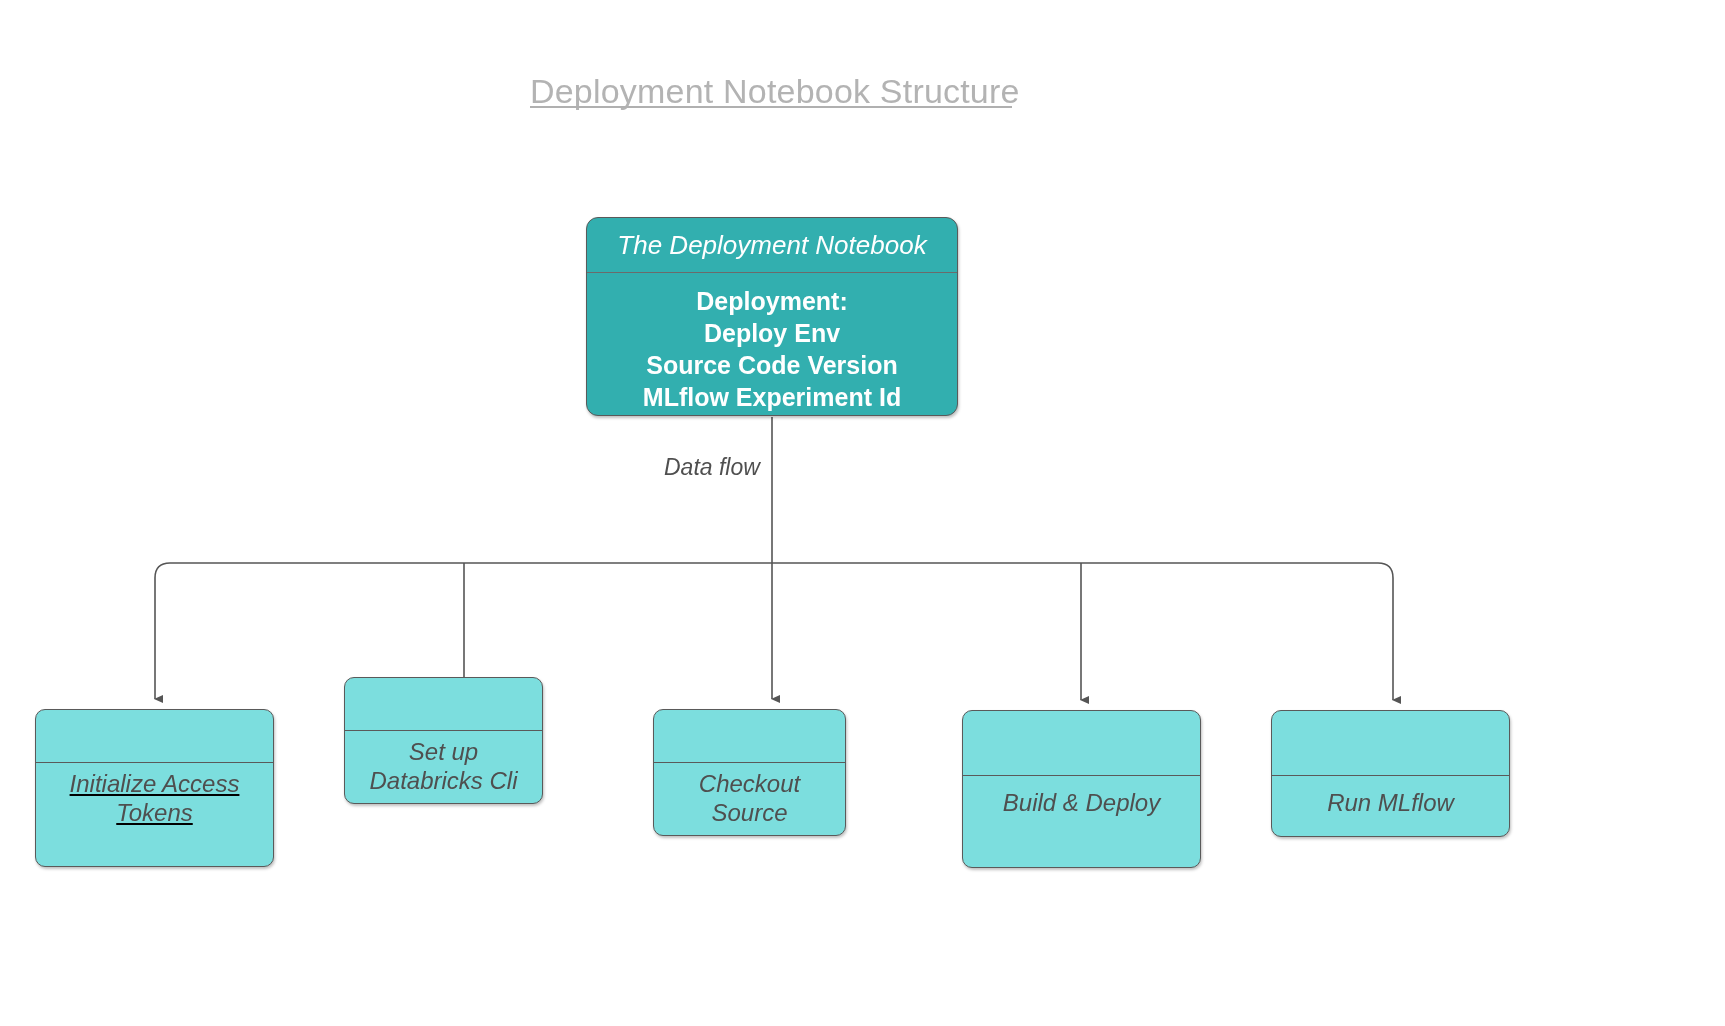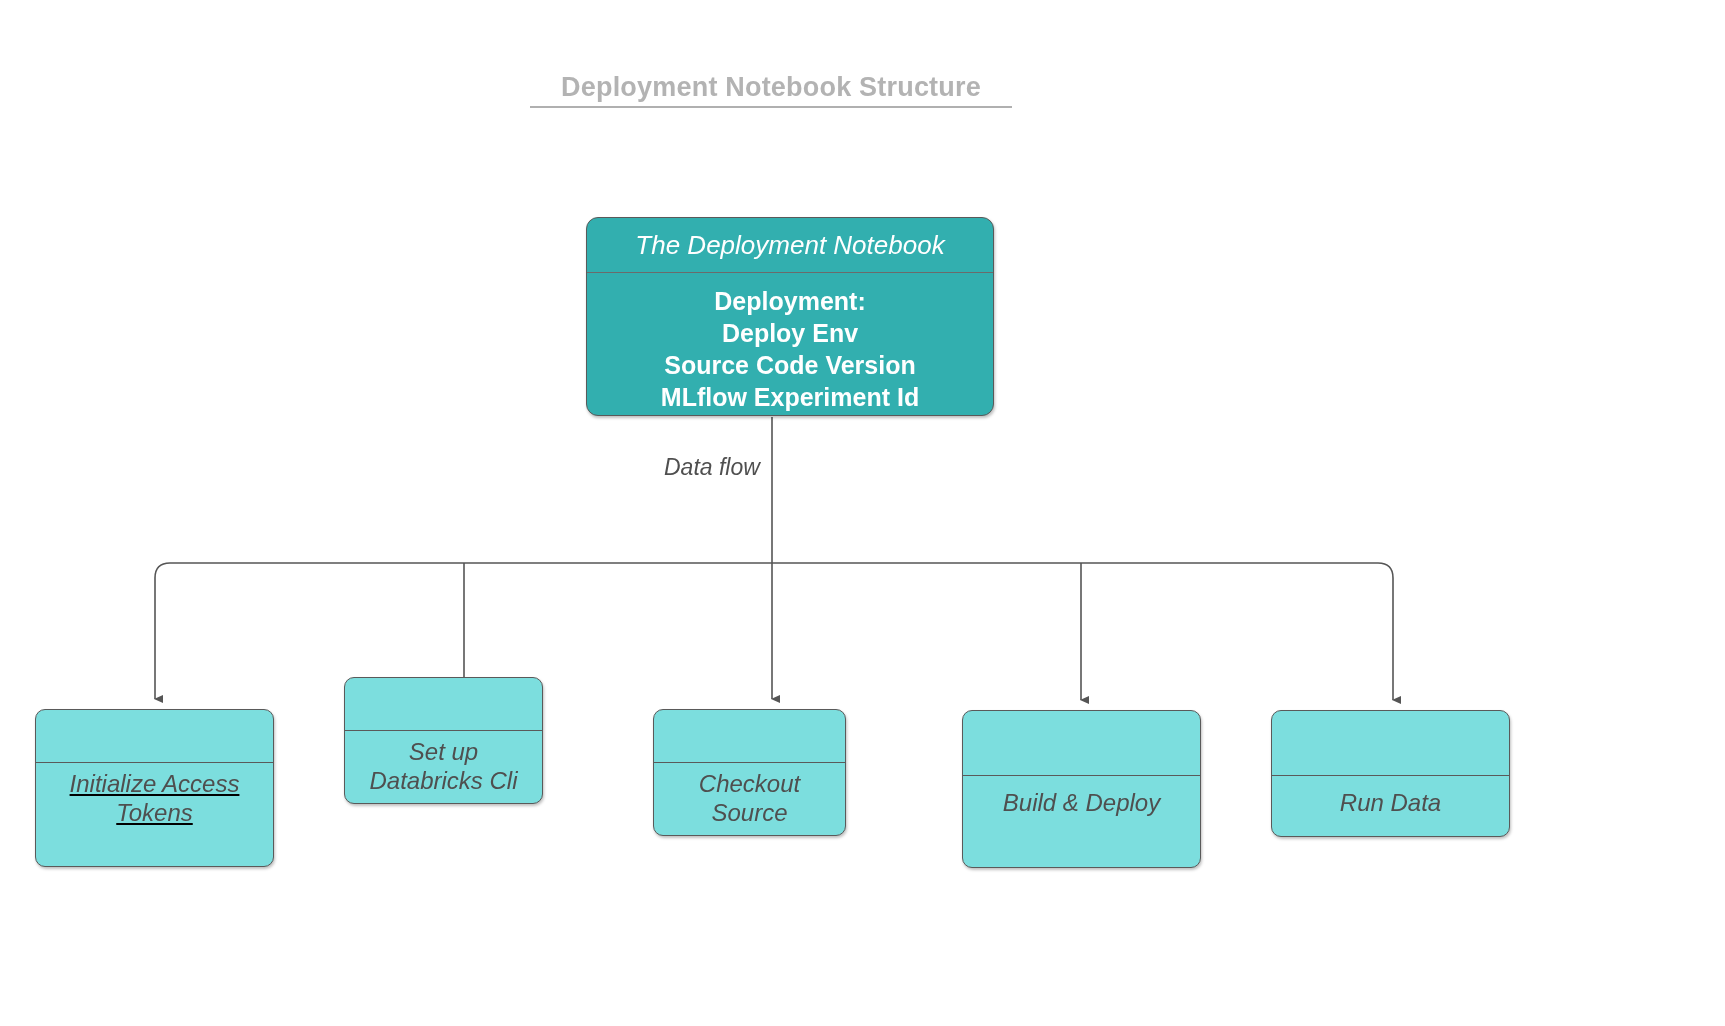--- a/index.html
+++ b/index.html
@@ -20,41 +20,41 @@
     left: 0; top: 0;
     width: 1725px;
     height: 1026px;
   }
   .diagram-title {
     position: absolute;
     left: 530px;
     top: 72px;
     width: 482px;
     text-align: center;
-    font-size: 27px;
-    font-weight: bold;
+    font-size: 34px;
+    font-weight: normal;
     color: #b3b3b3;
     letter-spacing: 0.2px;
     white-space: nowrap;
   }
   .title-rule {
     position: absolute;
     left: 530px;
     top: 106px;
     width: 482px;
     height: 2px;
     background: #b0b0b0;
   }
 
   
   .node-main {
     position: absolute;
     left: 586px;
     top: 217px;
-    width: 408px;
+    width: 372px;
     height: 199px;
     background: #32afaf;
     border: 1px solid #5a5a5a;
     border-radius: 12px;
     box-sizing: border-box;
     box-shadow: 1px 2px 3px rgba(0,0,0,0.25);
     overflow: hidden;
   }
   .node-main .hdr {
     height: 54px;
@@ -174,15 +174,15 @@
 <div class="node-leaf" style="left:962px; top:710px; width:239px; height:158px;">
   <div class="band" style="height:65px;"></div>
   <div class="label" style="padding-top:12px;">
     <div>Build &amp; Deploy</div>
   </div>
 </div>
 
 <div class="node-leaf" style="left:1271px; top:710px; width:239px; height:127px;">
   <div class="band" style="height:65px;"></div>
   <div class="label" style="padding-top:12px;">
-    <div>Run Data</div>
+    <div>Run MLflow</div>
   </div>
 </div>
 
 </body></html>

